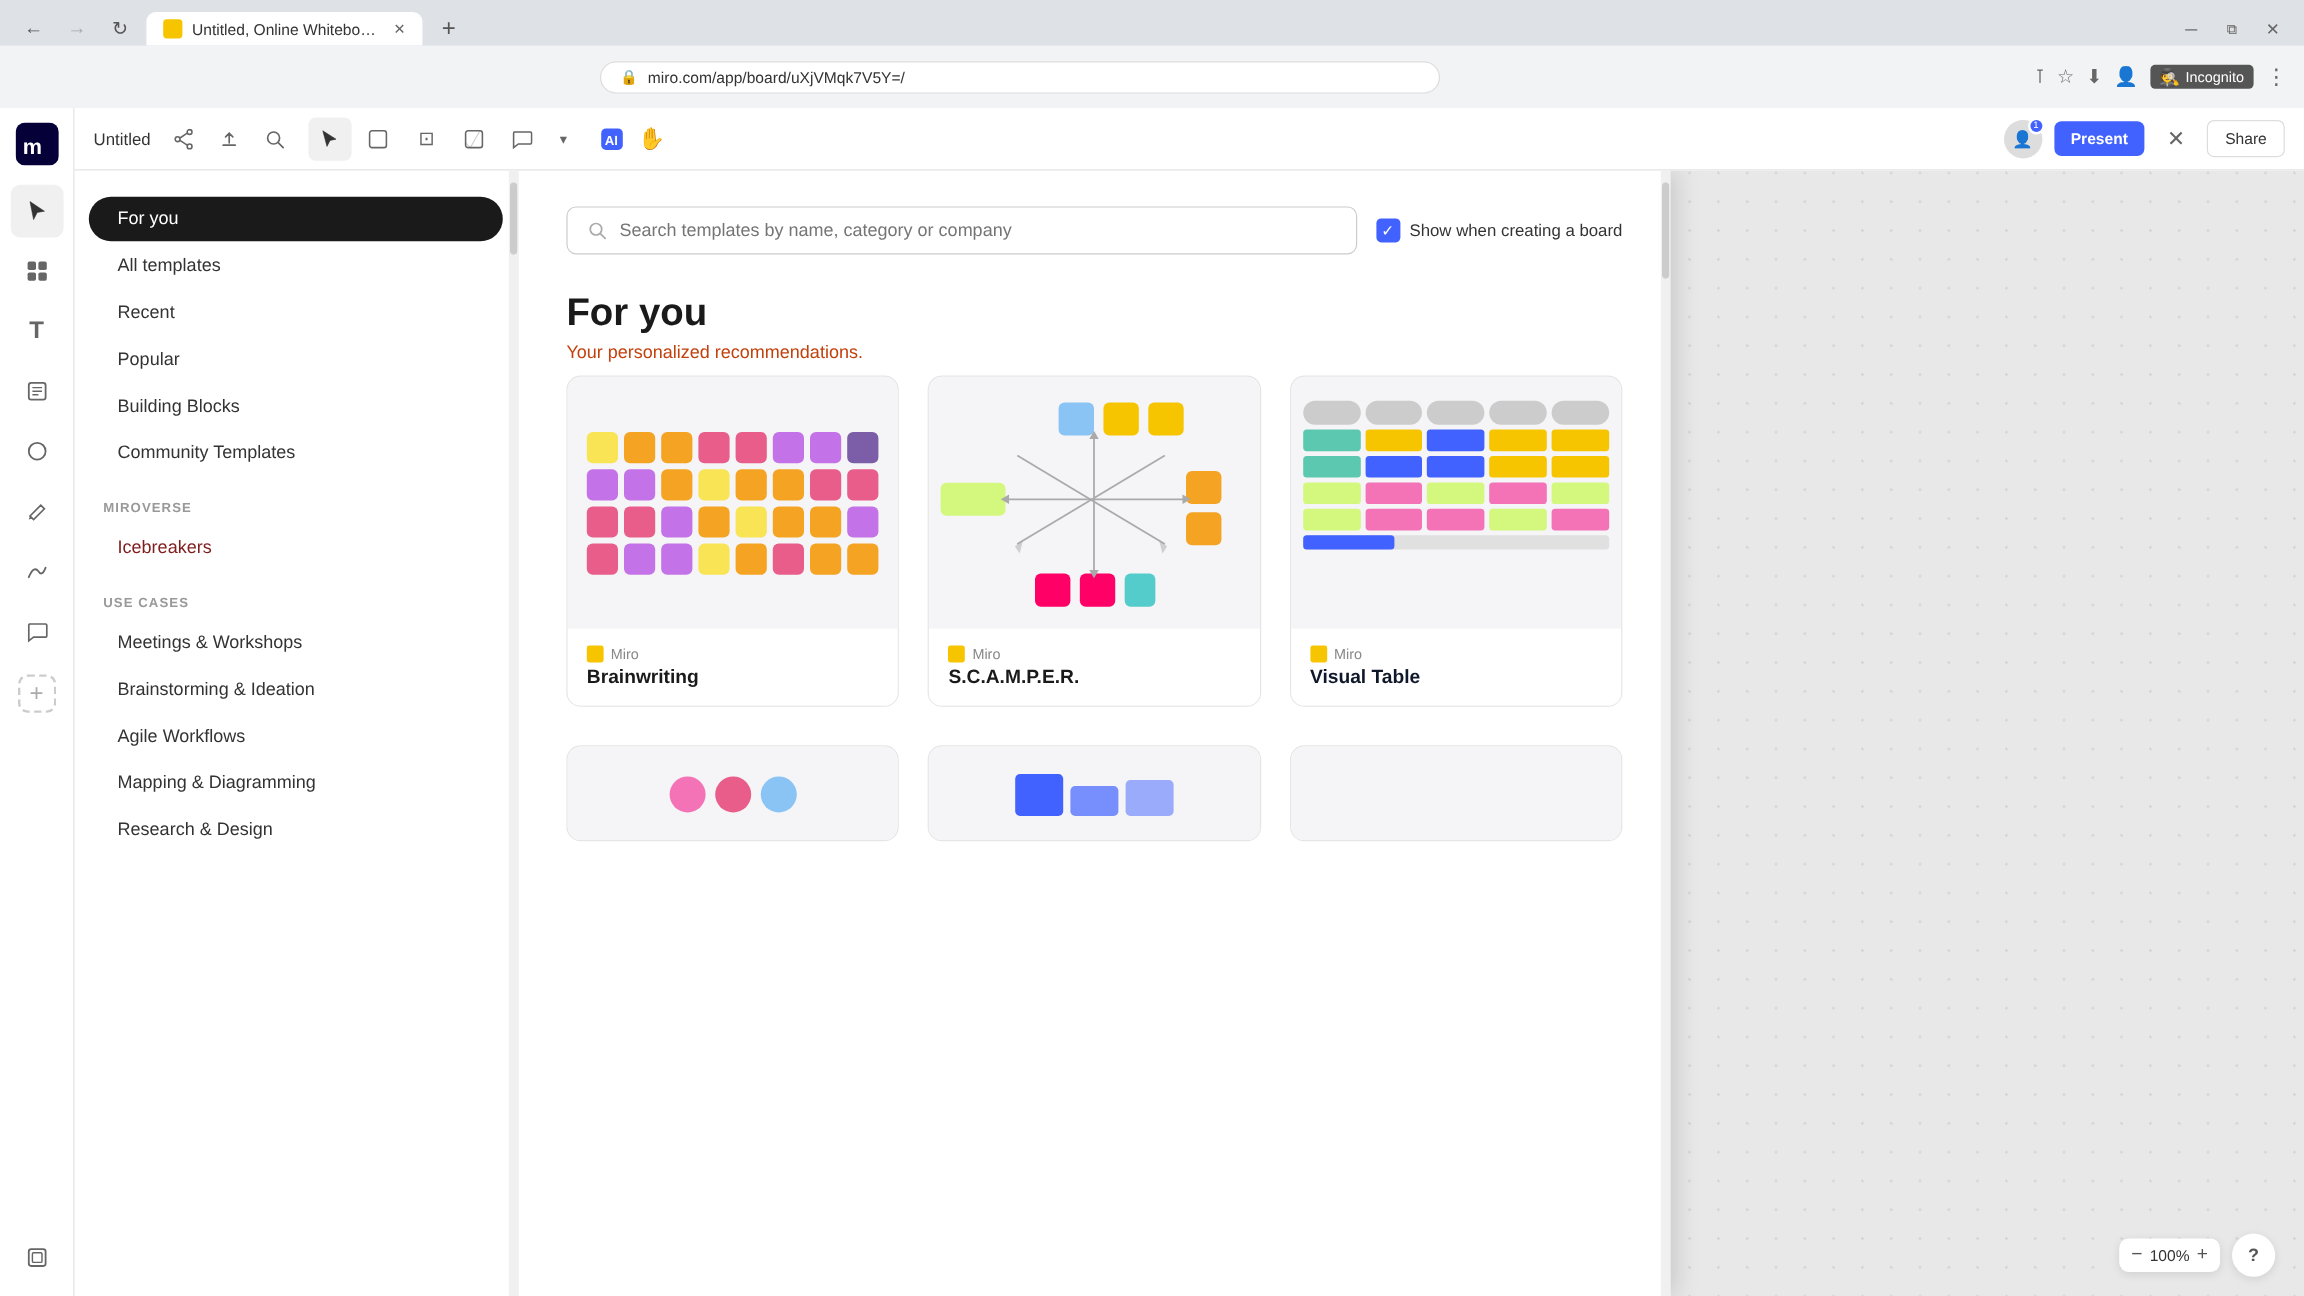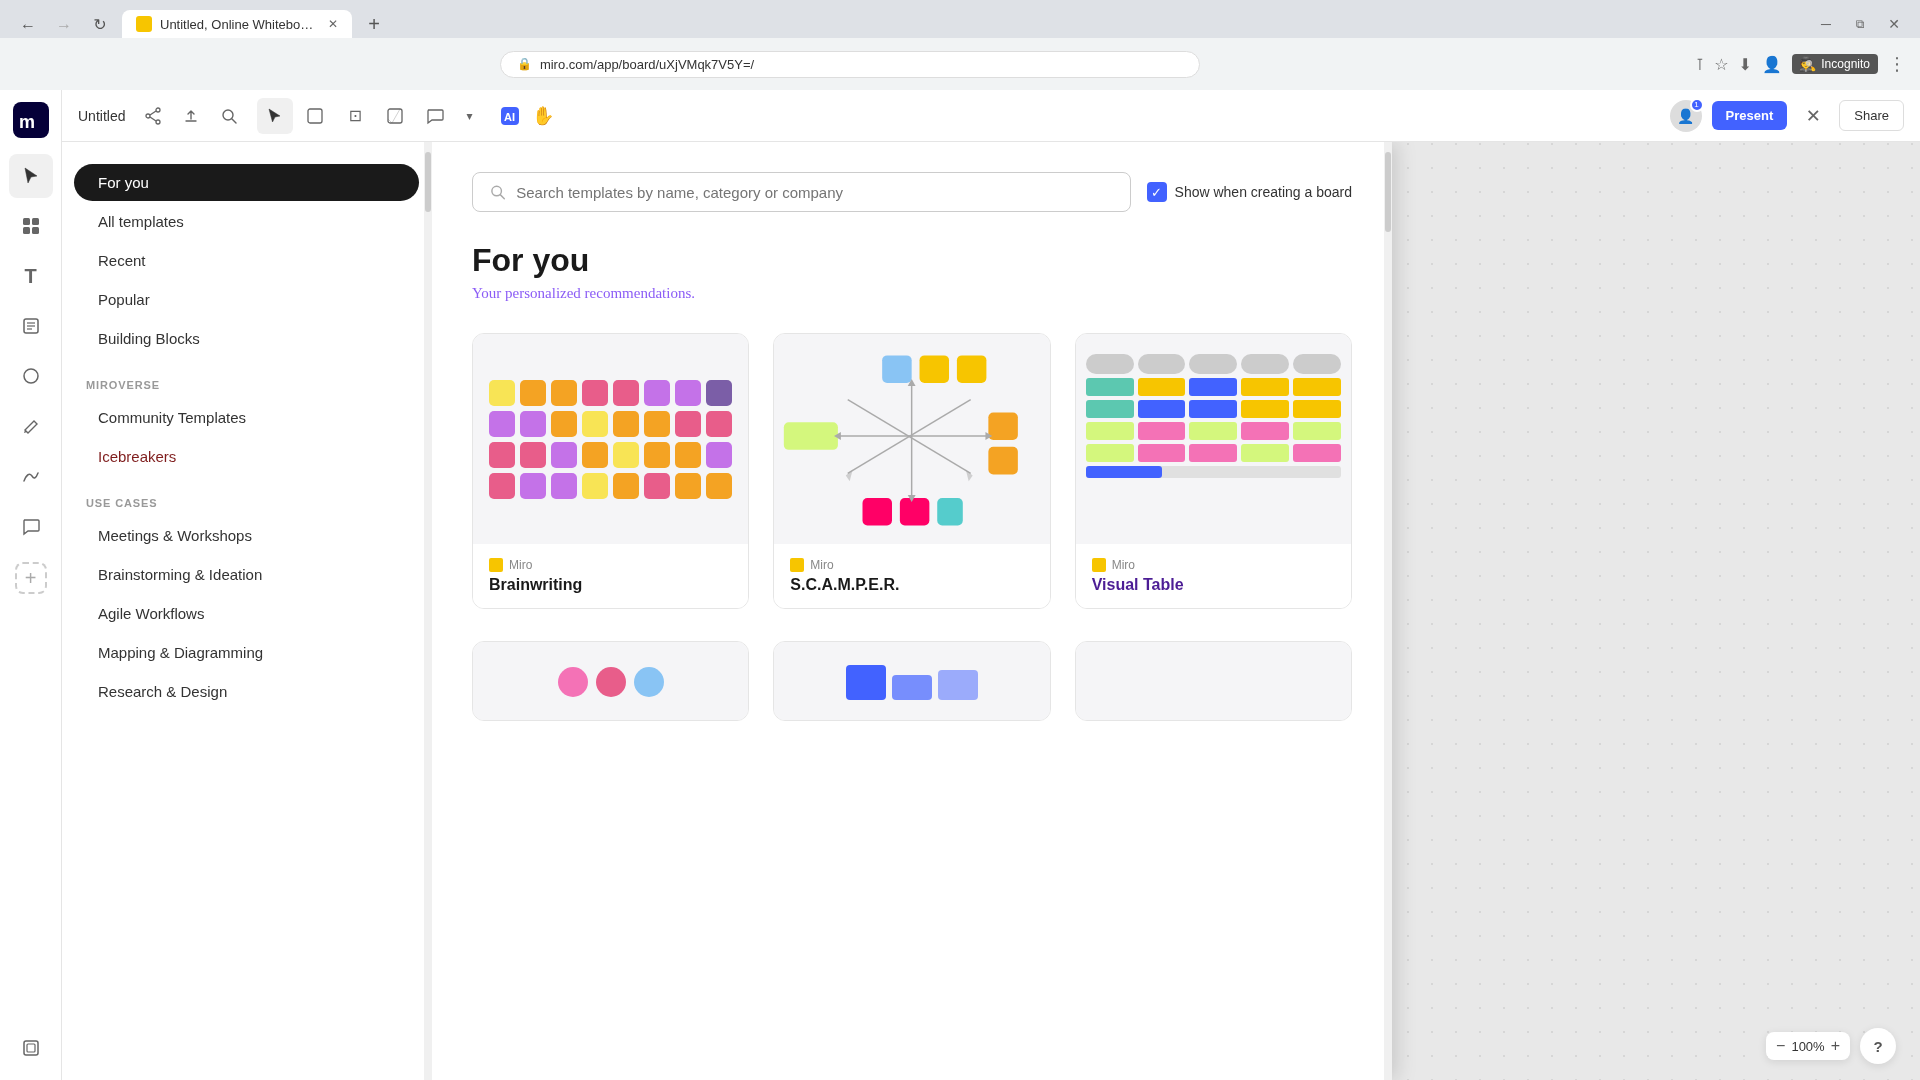--- a/index.html
+++ b/index.html
@@ -205,24 +205,24 @@
       <div style="padding:10px 24px;cursor:pointer;font-size:15px;color:#333;border-radius:8px;margin:2px 12px;">
         <span>Recent</span>
       </div>
       <div style="padding:10px 24px;cursor:pointer;font-size:15px;color:#333;border-radius:8px;margin:2px 12px;">
         <span>Popular</span>
       </div>
       <div style="padding:10px 24px;cursor:pointer;font-size:15px;color:#333;border-radius:8px;margin:2px 12px;">
         <span>Building Blocks</span>
       </div>
 
+      <div style="padding:10px 24px;cursor:pointer;font-size:15px;color:#333;border-radius:8px;margin:2px 12px;">
+        <span>Community Templates</span>
+      </div>
       <div style="padding:20px 24px 6px;font-size:11px;font-weight:700;color:#999;letter-spacing:0.08em;text-transform:uppercase;">MIROVERSE</div>
-      <div style="padding:10px 24px;cursor:pointer;font-size:15px;color:#333;border-radius:8px;margin:2px 12px;">
-        <span>Community Templates</span>
-      </div>
       <div style="padding:10px 24px;cursor:pointer;font-size:15px;color:#7f1d1d;border-radius:8px;margin:2px 12px;">
         <span>Icebreakers</span>
       </div>
 
       <div style="padding:20px 24px 6px;font-size:11px;font-weight:700;color:#999;letter-spacing:0.08em;text-transform:uppercase;">USE CASES</div>
       <div style="padding:10px 24px;cursor:pointer;font-size:15px;color:#333;border-radius:8px;margin:2px 12px;">
         <span>Meetings &amp; Workshops</span>
       </div>
       <div style="padding:10px 24px;cursor:pointer;font-size:15px;color:#333;border-radius:8px;margin:2px 12px;">
         <span>Brainstorming &amp; Ideation</span>
@@ -252,21 +252,21 @@
             </svg>
           <input type="text" style="border: none; outline: none; font-size: 15px; color: rgb(153, 153, 153); width: 100%; background: transparent;" placeholder="Search templates by name, category or company">
         </div>
         <div style="display:flex;align-items:center;gap:8px;font-size:14px;color:#333;white-space:nowrap;">
           <div style="width:20px;height:20px;background:#4262ff;border-radius:4px;display:flex;align-items:center;justify-content:center;color:#fff;font-size:13px;cursor:pointer;">✓</div>
           <span>Show when creating a board</span>
         </div>
       </div>
 
       <h1 style="font-size:32px;font-weight:700;color:#1a1a1a;margin-bottom:6px;">For you</h1>
-      <p style="font-size:15px;color:#8b5cf6;margin-bottom:31px;font-family:Liberation Serif, serif;">Your personalized recommendations.</p>
+      <p style="font-size:15px;color:#c2410c;margin-bottom:11px;">Your personalized recommendations.</p>
 
       <div style="display:grid;grid-template-columns:repeat(3,1fr);gap:24px;margin-bottom:32px;">
 
         <div style="border-radius:12px;overflow:hidden;border:1.5px solid #e5e5e5;cursor:pointer;">
           <div style="height:210px;background:#f5f5f7;display:flex;align-items:center;justify-content:center;padding:16px;">
 
             <div style="display:grid;grid-template-columns:repeat(8,1fr);gap:5px;width:100%;">
 
               <div style="height:26px;border-radius:5px;background:#f8e455;"></div>
               <div style="height:26px;border-radius:5px;background:#f4a323;"></div>
@@ -393,21 +393,21 @@
               <div style="height:12px;border-radius:3px;grid-column:span 5;background:#e0e0e0;position:relative;">
                 <div style="height:12px;width:30%;background:#4262ff;border-radius:3px;"></div>
               </div>
             </div>
           </div>
           <div style="padding:14px 16px;background:#fff;">
             <div style="display:flex;align-items:center;gap:6px;font-size:12px;color:#888;margin-bottom:4px;">
               <span style="width:14px;height:14px;background:#f7c500;border-radius:2px;display:inline-block;"></span>
               <span>Miro</span>
             </div>
-            <div style="font-size:16px;font-weight:600;color:#4c1d95;">Visual Table</div>
+            <div style="font-size:16px;font-weight:600;color:#0f172a;">Visual Table</div>
           </div>
         </div>
       </div>
 
       <div style="display:grid;grid-template-columns:repeat(3,1fr);gap:24px;">
         <div style="border-radius:12px;overflow:hidden;border:1.5px solid #e5e5e5;cursor:pointer;height:80px;">
           <div style="height:80px;background:#f5f5f7;display:flex;align-items:center;justify-content:center;">
             <div style="display:flex;gap:8px;">
               <div style="width:30px;height:30px;border-radius:50%;background:#f472b6;"></div>
               <div style="width:30px;height:30px;border-radius:50%;background:#e85d8a;"></div>

